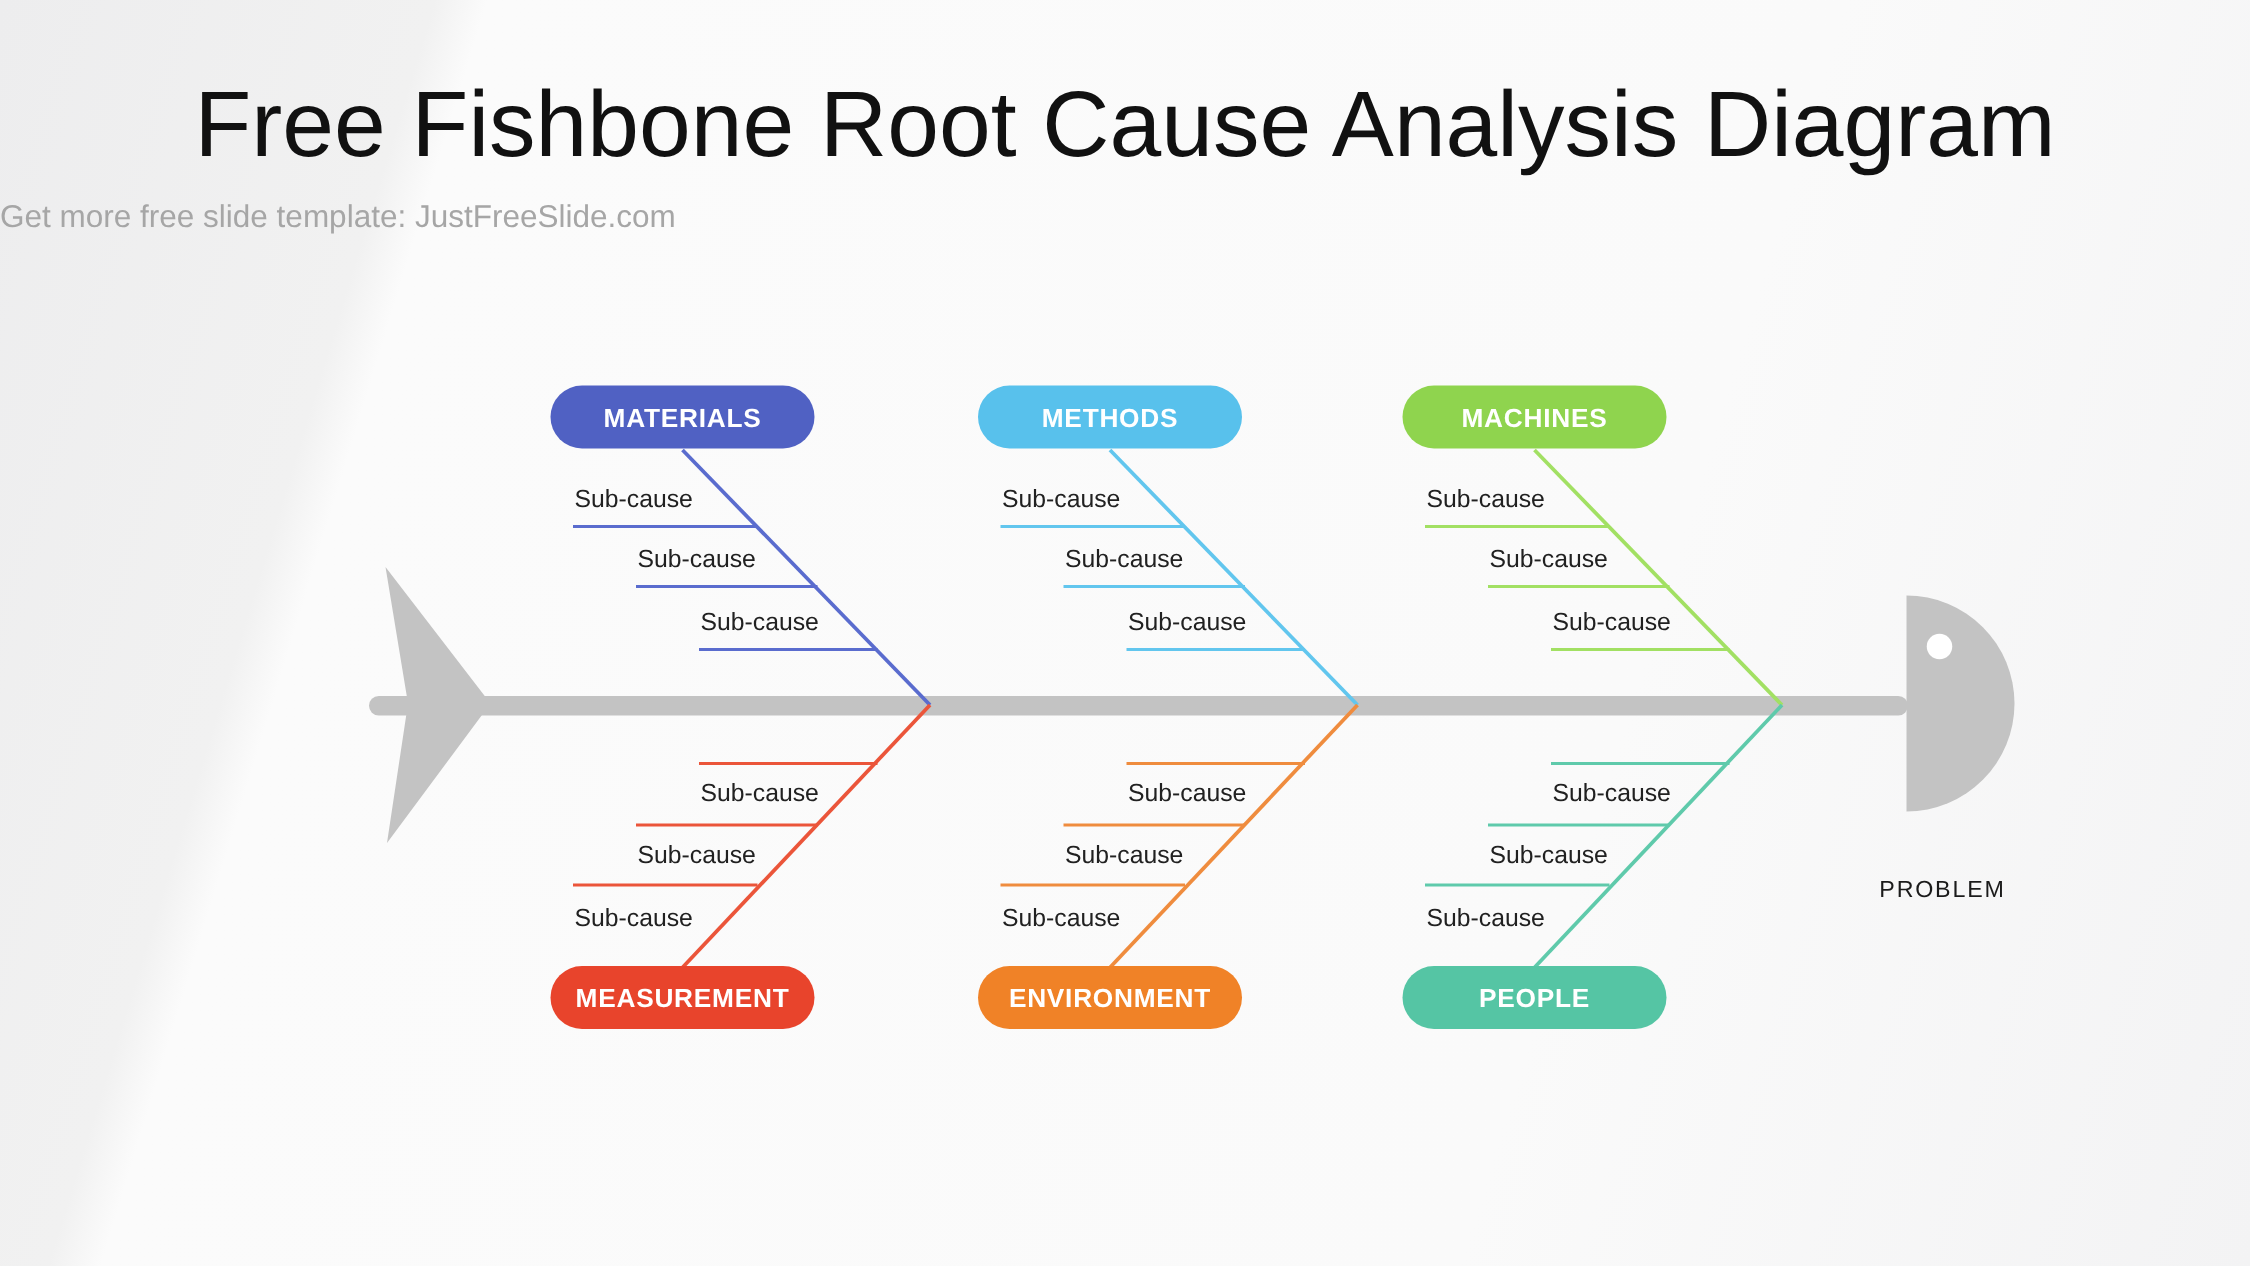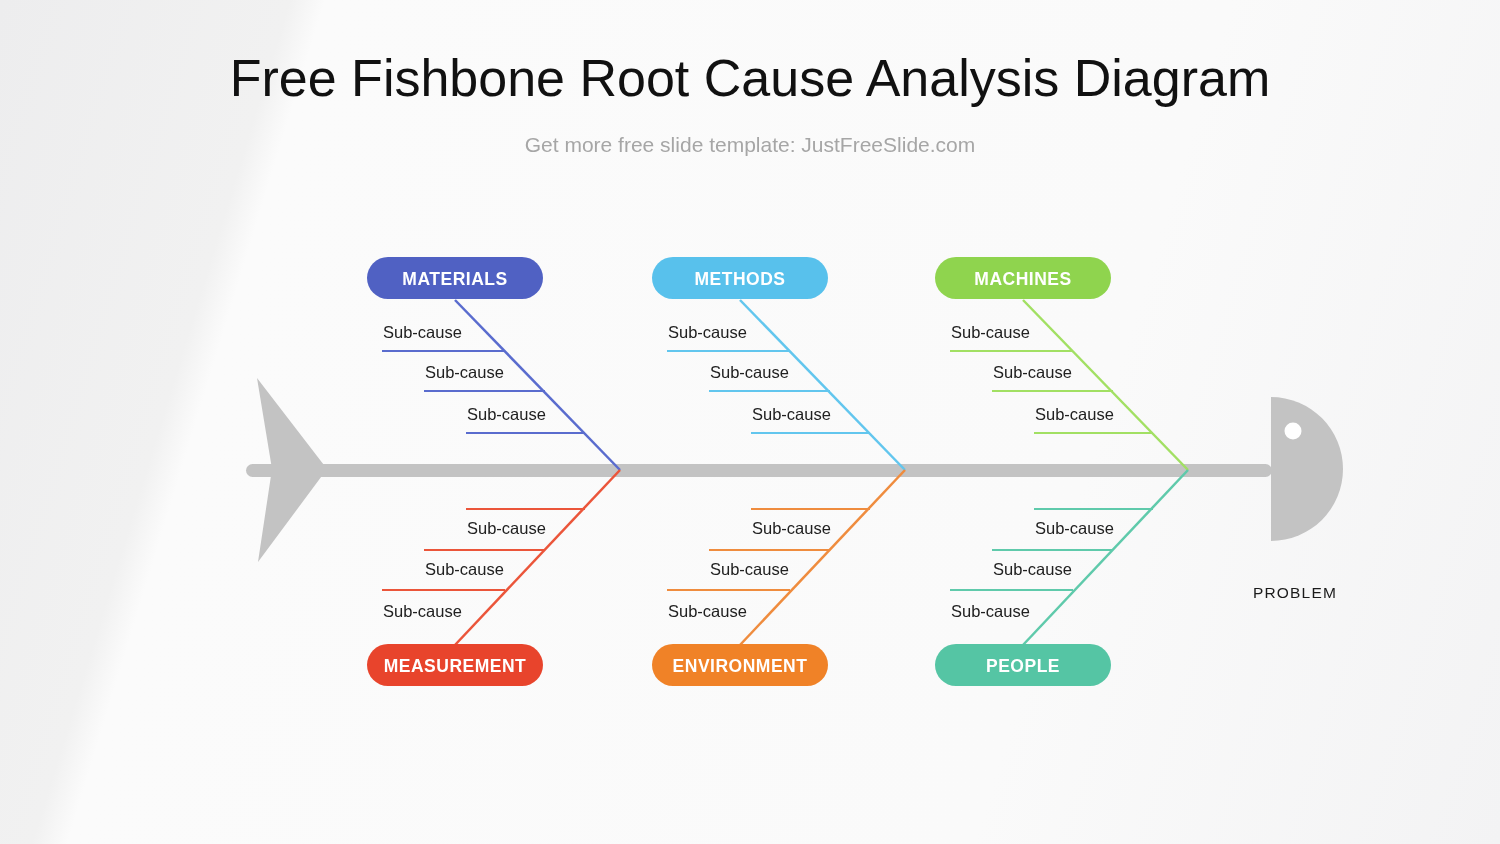--- a/index.html
+++ b/index.html
@@ -15,31 +15,30 @@
     background: linear-gradient(107deg,
       #ededee 0%, #f1f1f1 16.5%, #fbfbfb 18.5%,
       #fafafa 70%, #f3f3f4 100%);
   }
   .slide-title {
     position: absolute;
     top: 48px;
     left: 0;
     width: 100%;
     text-align: center;
-    font-size: 52px;
+    font-size: 62px;
     font-weight: 500;
     color: #111111;
     letter-spacing: 0px;
   }
   .slide-subtitle {
     position: absolute;
     top: 133px;
     left: 0;
     width: 100%;
-    text-align: center;
     font-size: 21px;
     font-weight: 500;
     color: #a6a6a6;
   }
   svg.fishbone {
     position: absolute;
     top: 0;
     left: 0;
     font-family: "Liberation Sans", sans-serif;
   }

